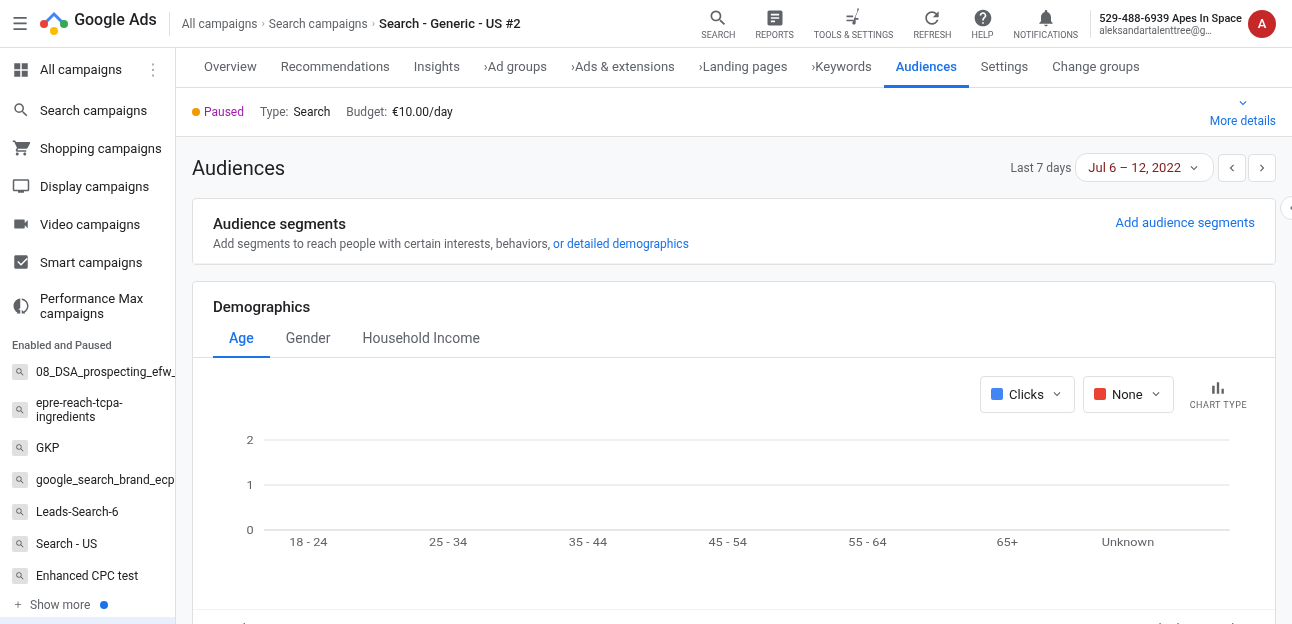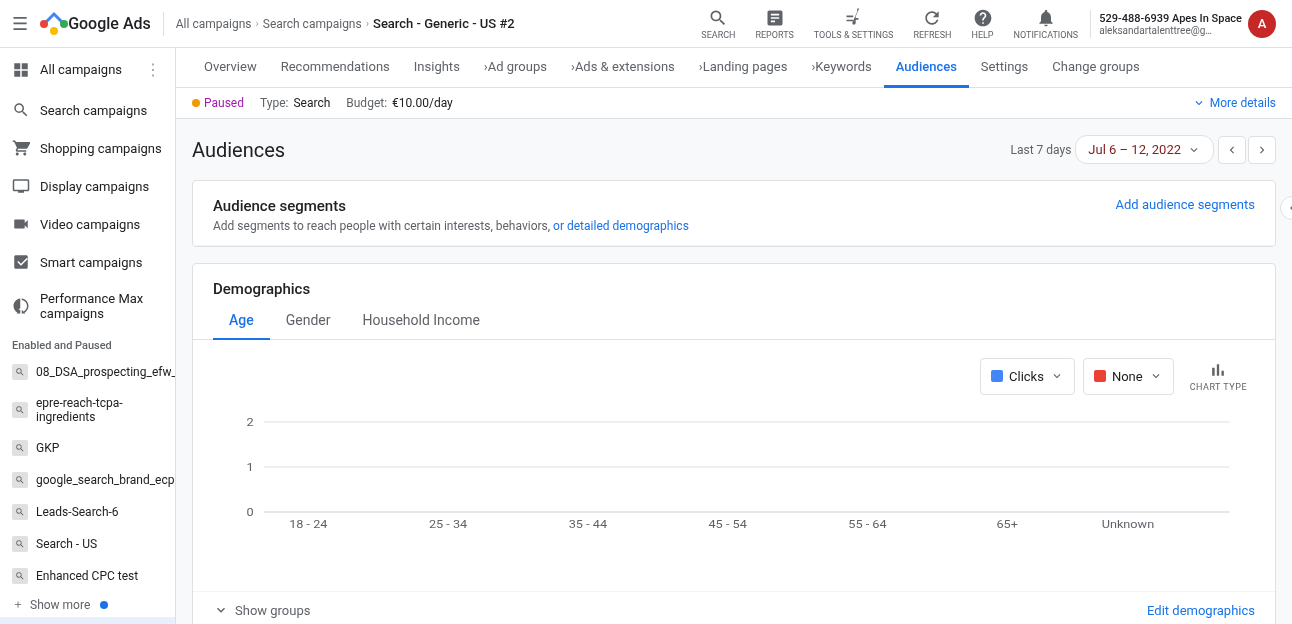--- a/index.html
+++ b/index.html
@@ -6,21 +6,21 @@
     body { font-family: 'Roboto', Arial, sans-serif; font-size: 13px; color: #202124; background: #f8f9fa; overflow: hidden; }
 
     
     .top-nav {
       display: flex; align-items: center; height: 48px;
       background: #fff; border-bottom: 1px solid #e0e0e0;
       padding: 0 8px; gap: 8px; position: relative; z-index: 10;
     }
     .top-nav-left { display: flex; align-items: center; gap: 8px; flex: 0 0 auto; }
     .hamburger-icon { font-size: 18px; color: #5f6368; cursor: pointer; padding: 4px; }
-    .google-ads-logo { display: flex; align-items: center; }
+    .google-ads-logo { display: flex; align-items: flex-start; gap: 6px; }
     .logo-icon { width: 28px; height: 28px; }
     .logo-text { font-size: 16px; font-weight: 500; color: #202124; }
     .nav-divider { width: 1px; height: 24px; background: #e0e0e0; margin: 0 4px; }
     .breadcrumb-area { display: flex; align-items: center; gap: 4px; color: #5f6368; font-size: 12px; }
     .breadcrumb-link { color: #5f6368; cursor: pointer; }
     .breadcrumb-arrow { color: #9aa0a6; font-size: 11px; }
     .campaign-title { font-size: 13px; font-weight: 500; color: #202124; }
 
     .top-nav-right { display: flex; align-items: center; gap: 4px; margin-left: auto; }
     .nav-icon-btn { display: flex; flex-direction: column; align-items: center; padding: 4px 8px; cursor: pointer; color: #5f6368; font-size: 9px; gap: 2px; }
@@ -54,21 +54,21 @@
     .sub-nav { background: #fff; border-bottom: 1px solid #e0e0e0; display: flex; align-items: stretch; padding: 0 16px; min-height: 40px; }
     .sub-nav-item { display: flex; align-items: center; padding: 0 12px; cursor: pointer; font-size: 13px; color: #5f6368; border-bottom: 3px solid transparent; margin-bottom: -1px; }
     .sub-nav-item.active { color: #1a73e8; border-bottom-color: #1a73e8; font-weight: 500; }
 
     
     .campaign-bar { display: flex; align-items: center; gap: 16px; padding: 8px 16px; background: #fff; border-bottom: 1px solid #e0e0e0; font-size: 12px; }
     .paused-badge { display: flex; align-items: center; gap: 4px; color: #a21caf; }
     .paused-dot { width: 8px; height: 8px; border-radius: 50%; background: #f29900; }
     .campaign-type { color: #5f6368; }
     .campaign-budget { color: #5f6368; }
-    .more-details-btn { display: flex; align-items: center; gap: 4px; color: #1a73e8; cursor: pointer; margin-left: auto; }
+    .more-details-btn { display: flex; align-items: center; gap: 4px; color: #1a73e8; cursor: pointer; margin-left: auto; flex-direction: column; }
     .more-details-btn svg { width: 14px; height: 14px; fill: #1a73e8; }
 
     
     .page-area { padding: 16px; }
     .page-header { display: flex; align-items: center; justify-content: space-between; margin-bottom: 16px; }
     .page-title { font-size: 20px; font-weight: 400; color: #202124; }
     .date-range-selector { display: flex; align-items: center; gap: 4px; }
     .date-label { font-size: 12px; color: #5f6368; }
     .date-dropdown { display: flex; align-items: center; gap: 6px; padding: 6px 12px; border: 1px solid #e0e0e0; border-radius: 12px; background: #fff; cursor: pointer; font-size: 13px; color: #7f1d1d; }
     .date-dropdown svg { fill: #5f6368; width: 14px; height: 14px; }

